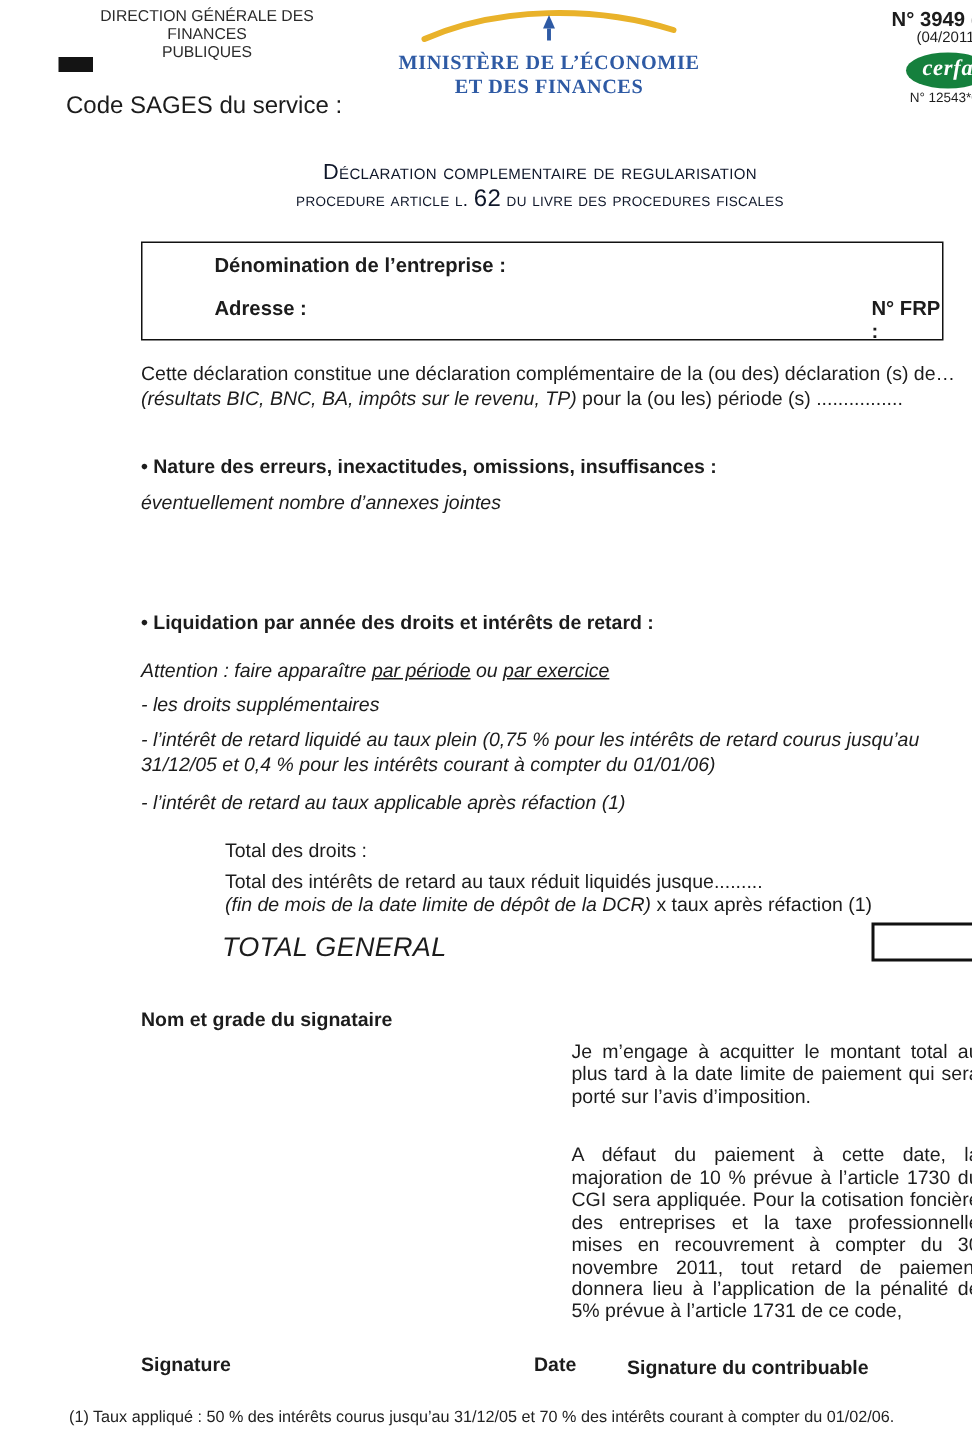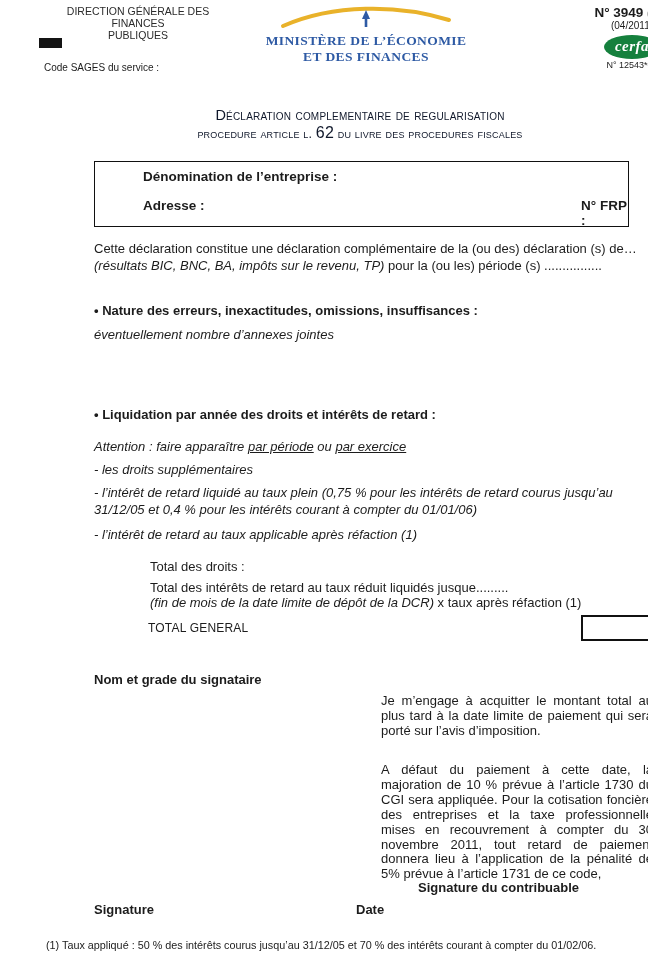--- a/index.html
+++ b/index.html
@@ -5,21 +5,21 @@
   html,body{margin:0;padding:0;background:#e8e8e8;}
   #page{
     position:relative;width:648px;height:962px;background:#ffffff;
     font-family:"Liberation Sans",sans-serif;color:#1c1c1c;overflow:hidden;
     margin:0 auto;
   }
   .abs{position:absolute;margin-left:36px;}
   .center{text-align:center;}
   .b{font-weight:bold;}
   .i{font-style:italic;}
-  .sm{font-size:10px;}
+  .sm{font-size:16px;}
   .body-txt{font-size:13px;}
   .u{text-decoration:underline;}
   .justify{text-align:justify;}
   
   .agency{font-size:10.5px;line-height:12px;color:#2b2b2b;}
   .ministry-name{font-family:"Liberation Serif",serif;font-weight:bold;color:#2e5aa4;
     font-size:13.5px;line-height:16px;letter-spacing:.4px;}
   .regmark{background:#141414;}
   .formnum{font-size:13.5px;font-weight:bold;}
   .formver{font-size:10px;}
@@ -34,21 +34,21 @@
   .doc-title{font-variant:small-caps;font-weight:400;color:#0f172a;}
   .t1{font-size:14.5px;letter-spacing:.2px;}
   .t2{font-size:12.5px;letter-spacing:.2px;}
   .t2 .bignum{font-size:16px;font-variant:normal;}
   
   .idbox{border:1.5px solid #111;}
   .idbox .lbl{font-size:13.5px;font-weight:bold;}
   
   .euro{font-size:13px;width:22px;text-align:right;}
   .totalbox{border:2px solid #111;}
-  .tg-label{font-size:12px;letter-spacing:.2px;}
+  .tg-label{font-size:18px;letter-spacing:.2px;font-style:italic;}
   
   .foot{font-size:10.8px;color:#222;}
 </style>
 </head>
 <body>
 
 <div id="page">
 
   <div class="abs agency center" style="left:6px;top:5px;width:192px;">
     <div>DIRECTION GÉNÉRALE DES FINANCES</div>
@@ -109,17 +109,17 @@
     <span class="abs" style="right:5px;top:3px;font-size:13px;">€</span>
   </div>
 
   <div class="abs body-txt justify" style="left:345px;top:693px;width:272px;line-height:15.2px;">Je m’engage à acquitter le montant total au plus tard à la date limite de paiement qui sera porté sur l’avis d’imposition.</div>
 
   <div class="abs body-txt b" style="left:58px;top:672px;">Nom et grade du signataire</div>
   <div class="abs body-txt justify" style="left:345px;top:763px;width:272px;line-height:14.9px;">A défaut du paiement à cette date, la majoration de 10 % prévue à l’article 1730 du CGI sera appliquée. Pour la cotisation foncière des entreprises et la taxe professionnelle mises en recouvrement à compter du 30 novembre 2011, tout retard de paiement donnera lieu à l’application de la pénalité de 5% prévue à l’article 1731 de ce code,</div>
 
   <div class="abs body-txt b" style="left:58px;top:902px;">Signature</div>
   <div class="abs body-txt b" style="left:320px;top:902px;">Date</div>
-  <div class="abs body-txt b" style="left:382px;top:880px;">Signature du contribuable</div>
+  <div class="abs body-txt b" style="left:382px;top:904px;">Signature du contribuable</div>
 
   <div class="abs foot" style="left:10px;top:939px;">(1) Taux appliqué : 50 % des intérêts courus jusqu’au 31/12/05 et 70 % des intérêts courant à compter du 01/02/06.</div>
 
 </div>
 
 </body></html>

